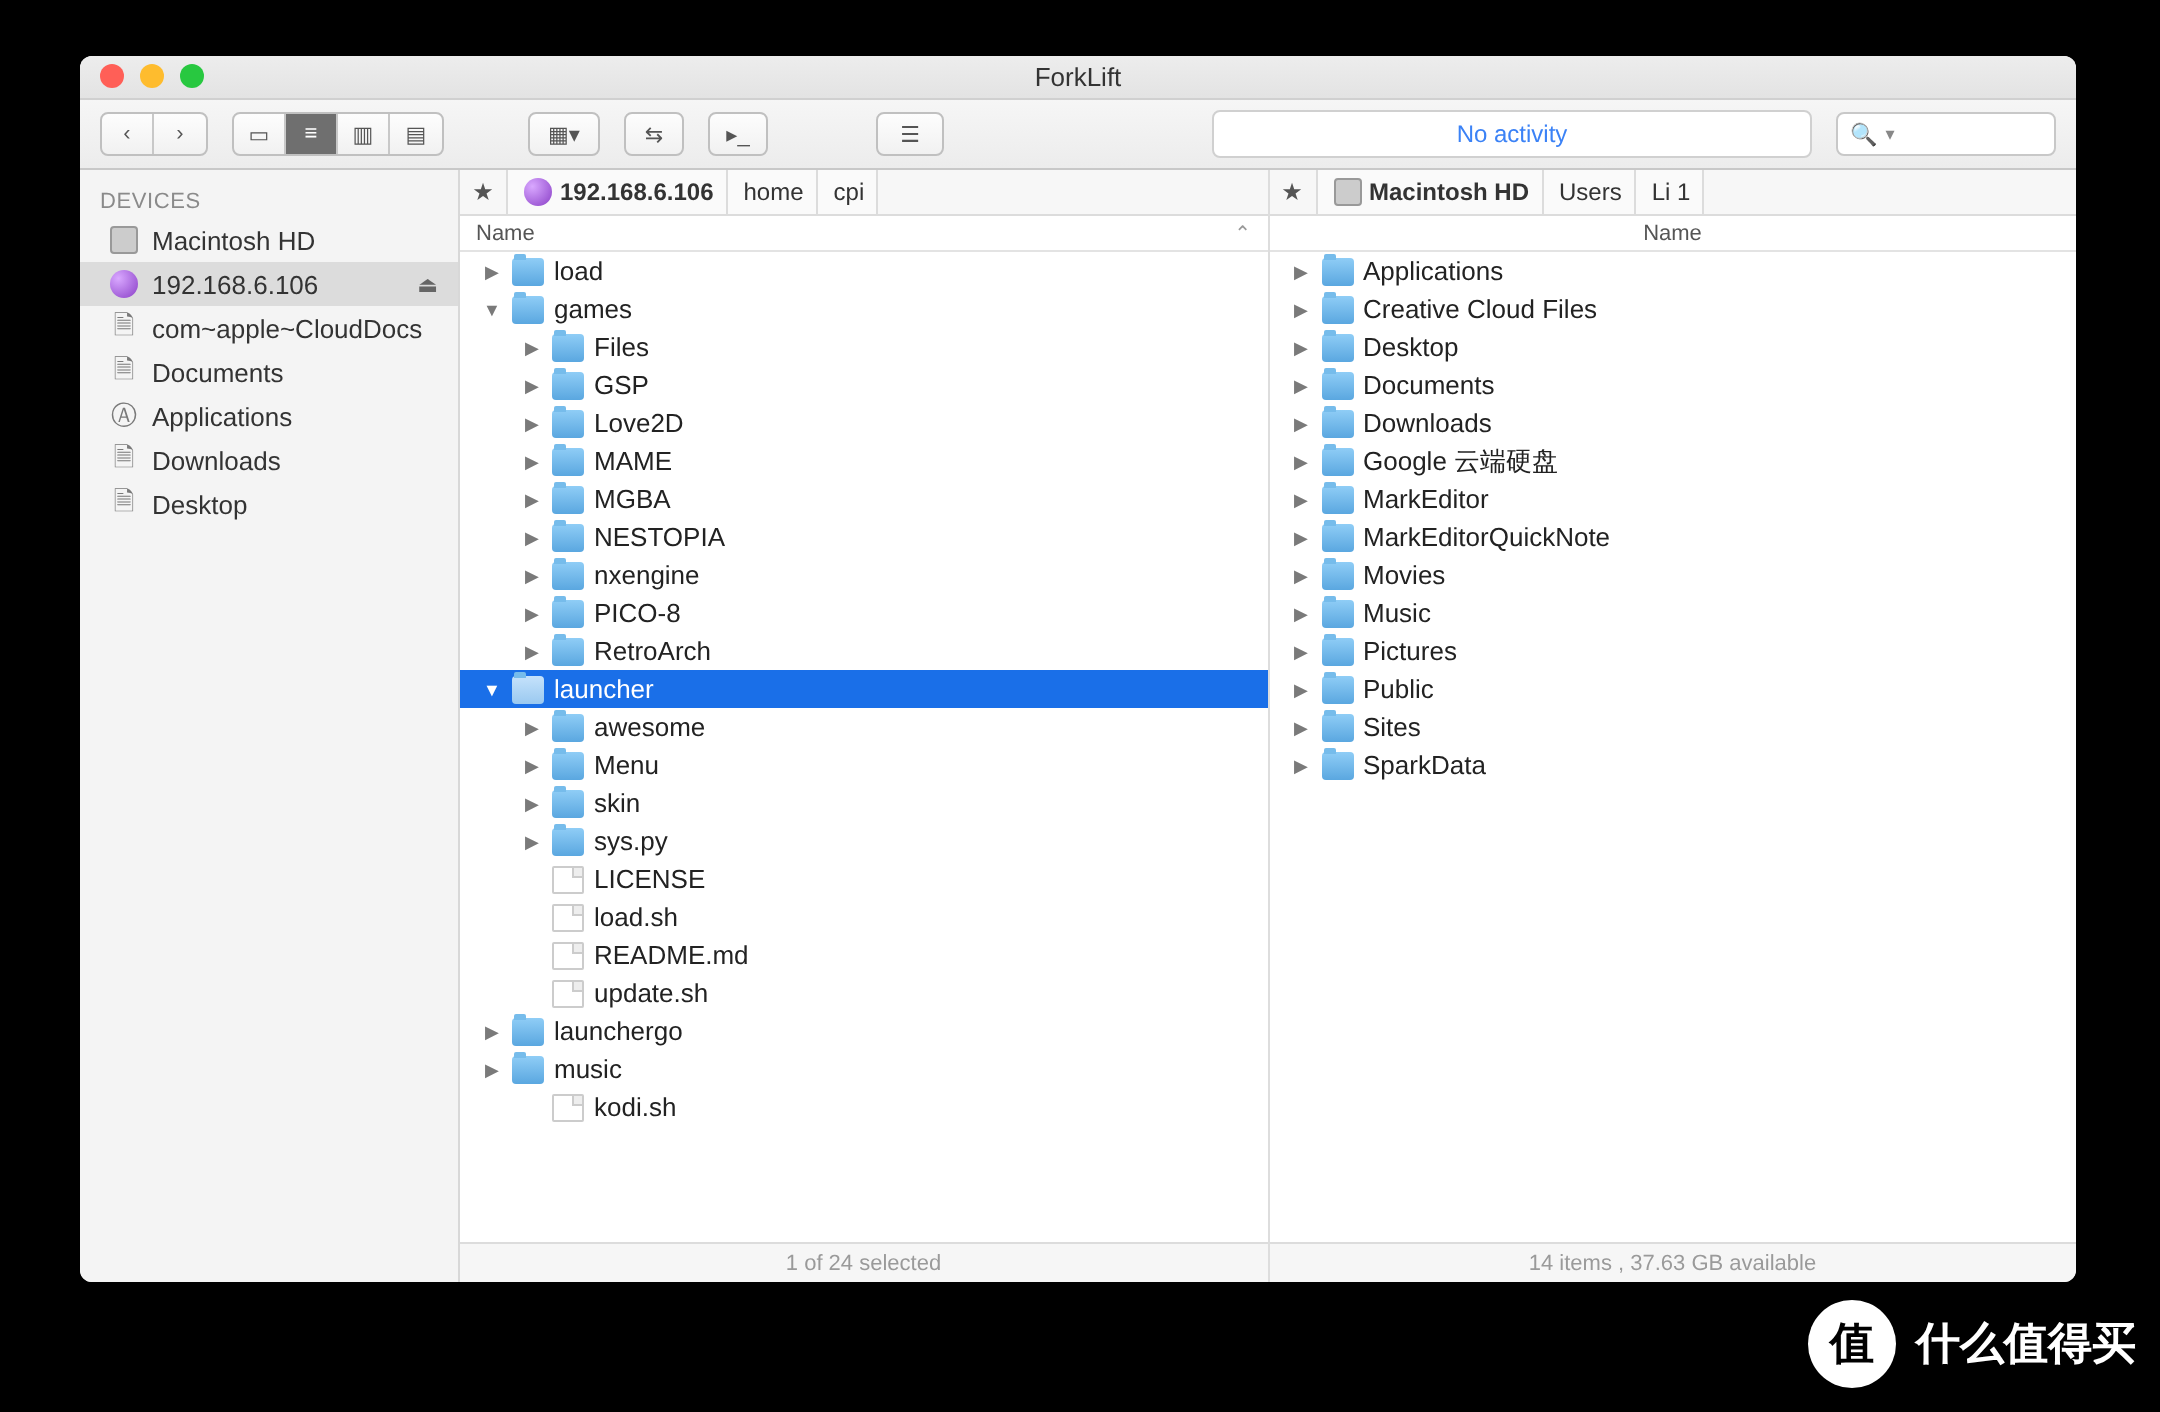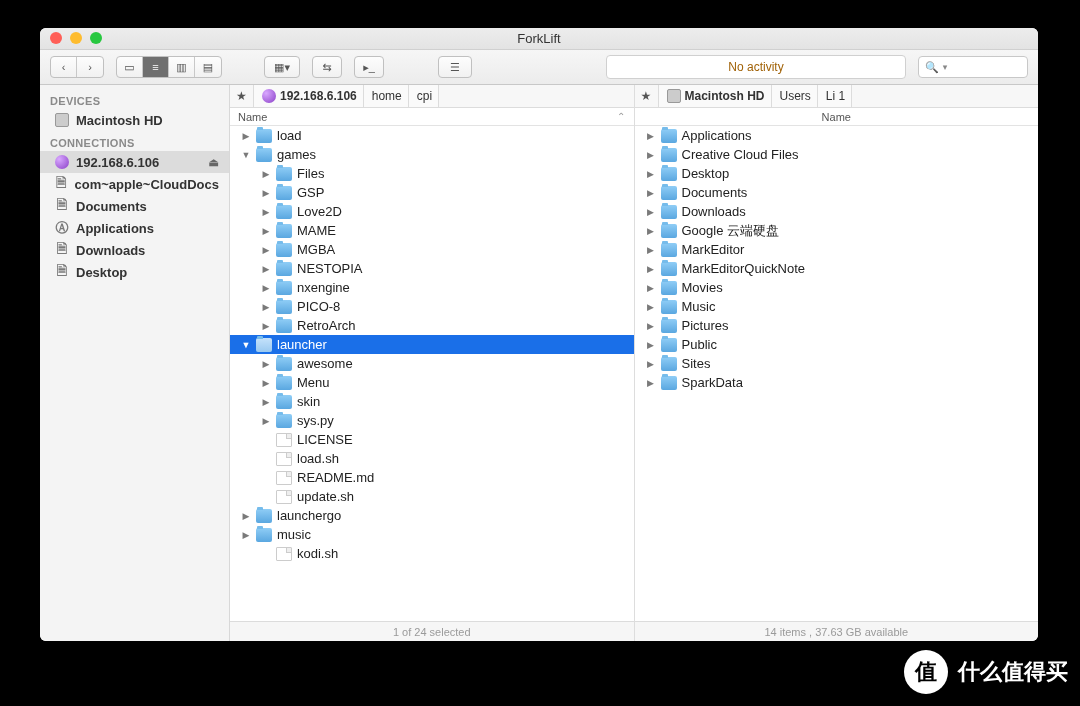--- a/index.html
+++ b/index.html
@@ -13,27 +13,27 @@
   .traffic .r { background: #ff5f57; } .traffic .y { background: #febc2e; } .traffic .g { background: #28c840; }
 
   
   .toolbar { height: 35px; background: linear-gradient(#f6f6f6,#ececec); border-bottom: 1px solid #c8c8c8; display: flex; align-items: center; gap: 12px; padding: 0 10px; }
   .tbtn, .tgrp { height: 22px; border: 1px solid #c0c0c0; border-radius: 4px; background: linear-gradient(#fdfdfd,#f1f1f1); display: flex; align-items: center; justify-content: center; font-size: 11px; color: #555; }
   .tgrp { padding: 0; }
   .tgrp .seg { width: 26px; height: 100%; display: flex; align-items: center; justify-content: center; border-right: 1px solid #c8c8c8; }
   .tgrp .seg:last-child { border-right: none; }
   .tgrp .seg.sel { background: #6f6f6f; color: #fff; }
   .tbtn { width: 30px; }
-  .activity { flex: 1; max-width: 300px; height: 24px; border: 1px solid #d0d0d0; border-radius: 4px; background: #fff; display: flex; align-items: center; justify-content: center; font-size: 12px; color: #a16207; margin-left: auto; }
+  .activity { flex: 1; max-width: 300px; height: 24px; border: 1px solid #d0d0d0; border-radius: 4px; background: #fff; display: flex; align-items: center; justify-content: center; font-size: 12px; color: #3b82f6; margin-left: auto; }
   .searchbox { width: 110px; height: 22px; border: 1px solid #c8c8c8; border-radius: 4px; background: #fff; display: flex; align-items: center; padding: 0 6px; font-size: 11px; color: #888; gap: 4px; }
 
   .body { flex: 1; display: flex; min-height: 0; }
 
   
-  .sidebar { width: 190px; background: #f4f4f4; border-right: 1px solid #d8d8d8; font-size: 13px; color: #333; overflow: auto; padding-top: 4px; font-weight: bold; }
+  .sidebar { width: 190px; background: #f4f4f4; border-right: 1px solid #d8d8d8; font-size: 13px; color: #333; overflow: auto; padding-top: 4px; }
   .sb-hdr { font-size: 11px; color: #8a8a8a; padding: 6px 10px 2px; letter-spacing: 0.3px; }
   .sb-item { display: flex; align-items: center; gap: 6px; padding: 3px 10px 3px 14px; cursor: default; }
   .sb-item.sel { background: #dcdcdc; }
   .sb-eject { margin-left: auto; font-size: 11px; color: #666; }
   .sb-ico { width: 16px; height: 16px; display: inline-flex; align-items: center; justify-content: center; font-size: 13px; color: #7a7a7a; }
 
   
   .panes { flex: 1; display: flex; min-width: 0; }
   .pane { flex: 1; display: flex; flex-direction: column; min-width: 0; border-right: 1px solid #ddd; }
   .pane:last-child { border-right: none; }
@@ -110,21 +110,20 @@
 
   <div class="body">
     <div class="sidebar" id="sidebar">
         <div class="sb-hdr">DEVICES</div>
         <div class="sb-item">
           <span class="sb-ico">
             <span class="hdd"></span>
           </span>
           <span>Macintosh HD</span>
         </div>
-        <div class="sb-hdr">CONNECTIONS</div>
         <div class="sb-item sel">
           <span class="sb-ico">
             <span class="globe"></span>
           </span>
           <span>192.168.6.106</span>
           <span class="sb-eject">⏏</span>
         </div>
         <div class="sb-item">
           <span class="sb-ico">🗎</span>
           <span>com~apple~CloudDocs</span>

